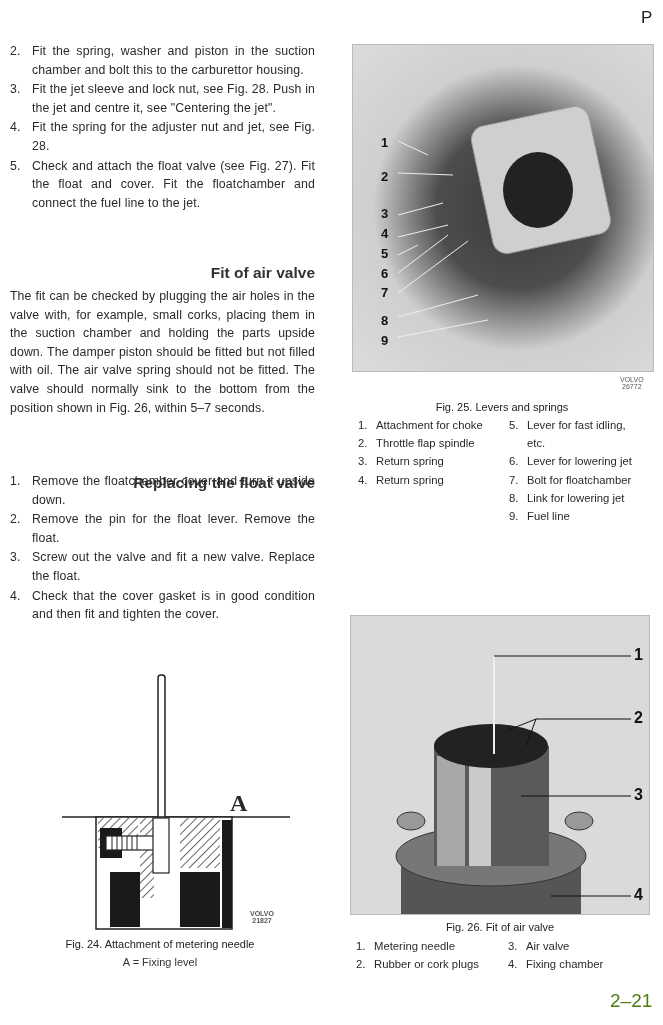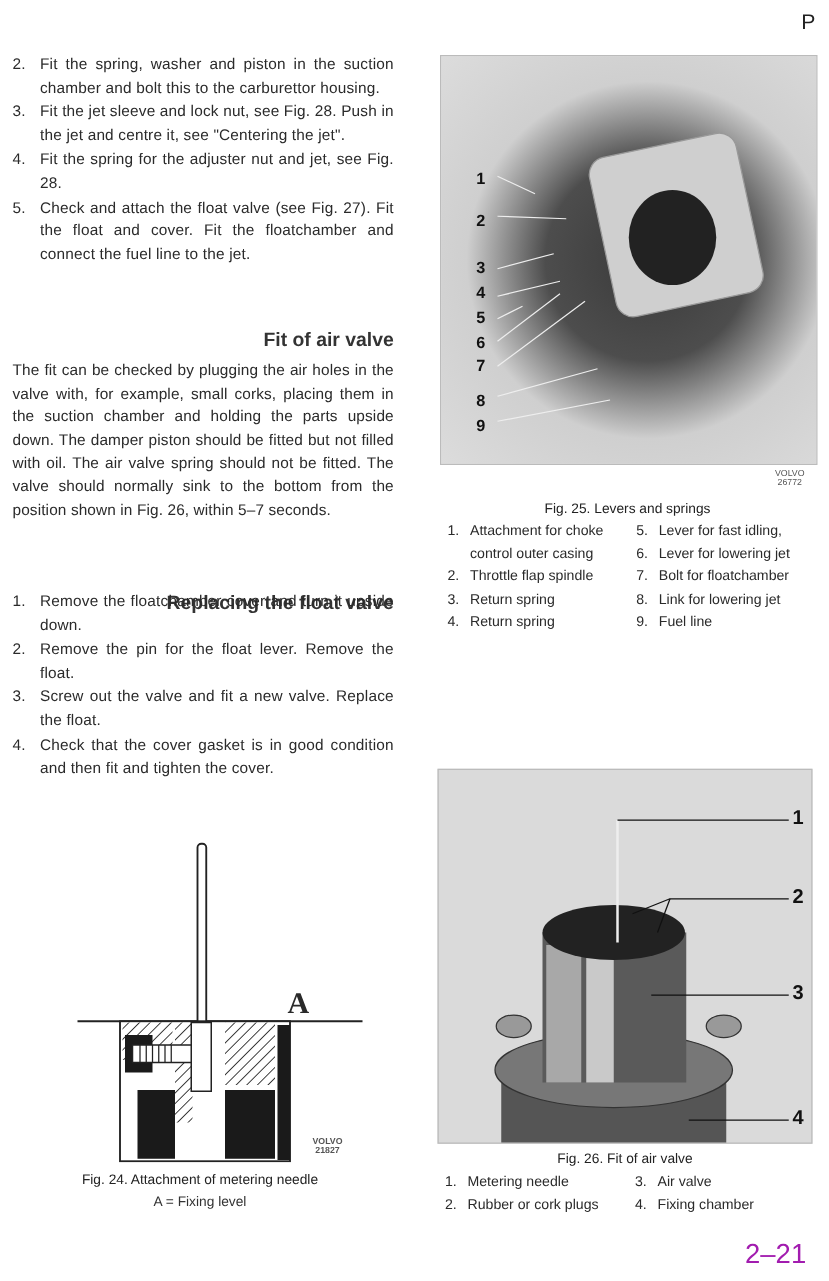--- a/index.html
+++ b/index.html
@@ -17,21 +17,21 @@
   .list li .txt { flex: 1; text-align: justify; }
   h2 { margin: 0; font-size: 15.5px; font-weight: bold; color: #333; text-align: right; }
   .para { font-size: 12.3px; line-height: 18.6px; text-align: justify; letter-spacing: 0.1px; }
   .photo { background: #d9d9d9; border: 1px solid #bbb; }
   .cap-title { font-size: 11px; font-weight: normal; text-align: center; color: #222; }
   .cap-sub { font-size: 11px; text-align: center; color: #333; }
   .legend { font-size: 11.3px; line-height: 18.2px; color: #2a2a2a; }
   .legend .row { display: flex; }
   .legend .n { width: 18px; flex: none; }
   .tiny { font-size: 7px; line-height: 7px; text-align: center; color: #555; }
-  .pageno { left: 596px; top: 990px; font-size: 22px; color: #a21caf; }
+  .pageno { left: 610px; top: 990px; font-size: 19px; color: #4d7c0f; }
 </style>
 </head>
 <body>
 
 <div class="abs corner">P</div>
 
 <ul class="abs left list" style="top:42px;">
   <li>
       <span class="num">2.</span>
       <span class="txt">Fit the spring, washer and piston in the suction chamber and bolt this to the carburettor housing.</span>
@@ -149,40 +149,40 @@
   <div>VOLVO</div>
   <div>26772</div>
 </div>
 <div class="abs cap-title" style="left:352px; top:401px; width:300px;">Fig. 25.   Levers and springs</div>
 <div class="abs legend" style="left:358px; top:416px; width:150px;">
   <div class="row">
       <span class="n">1.</span>
       <span>Attachment for choke</span>
     </div>
   <div class="row">
-      <span class="n"></span>
-      <span>control outer casing</span>
-    </div>
-  <div class="row">
       <span class="n">2.</span>
       <span>Throttle flap spindle</span>
     </div>
   <div class="row">
       <span class="n">3.</span>
       <span>Return spring</span>
     </div>
   <div class="row">
       <span class="n">4.</span>
       <span>Return spring</span>
     </div>
 </div>
 <div class="abs legend" style="left:509px; top:416px; width:150px;">
   <div class="row">
       <span class="n">5.</span>
       <span>Lever for fast idling,</span>
+    </div>
+  <div class="row">
+      <span class="n"></span>
+      <span>etc.</span>
     </div>
   <div class="row">
       <span class="n">6.</span>
       <span>Lever for lowering jet</span>
     </div>
   <div class="row">
       <span class="n">7.</span>
       <span>Bolt for floatchamber</span>
     </div>
   <div class="row">

